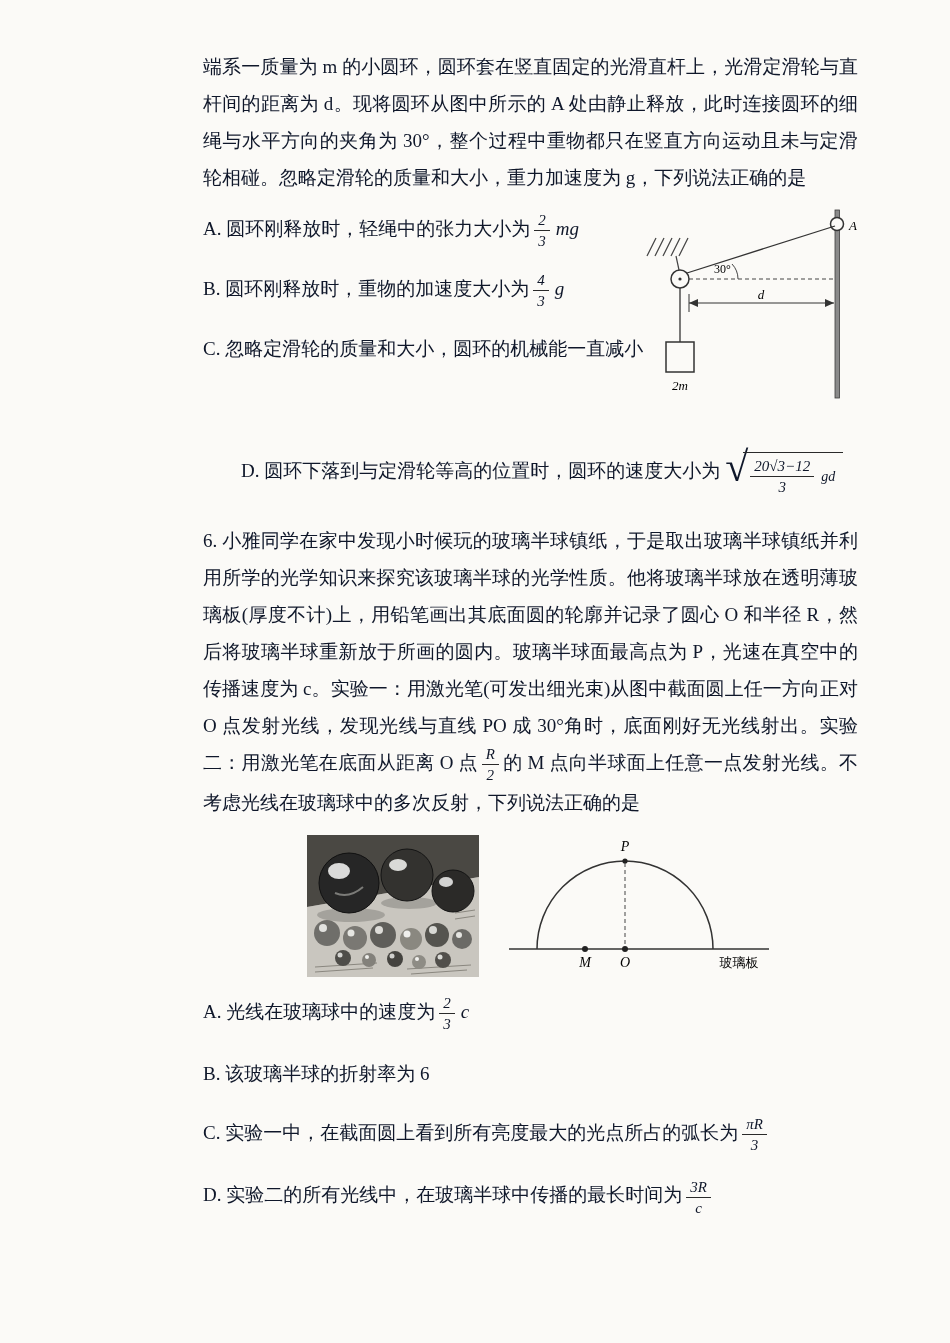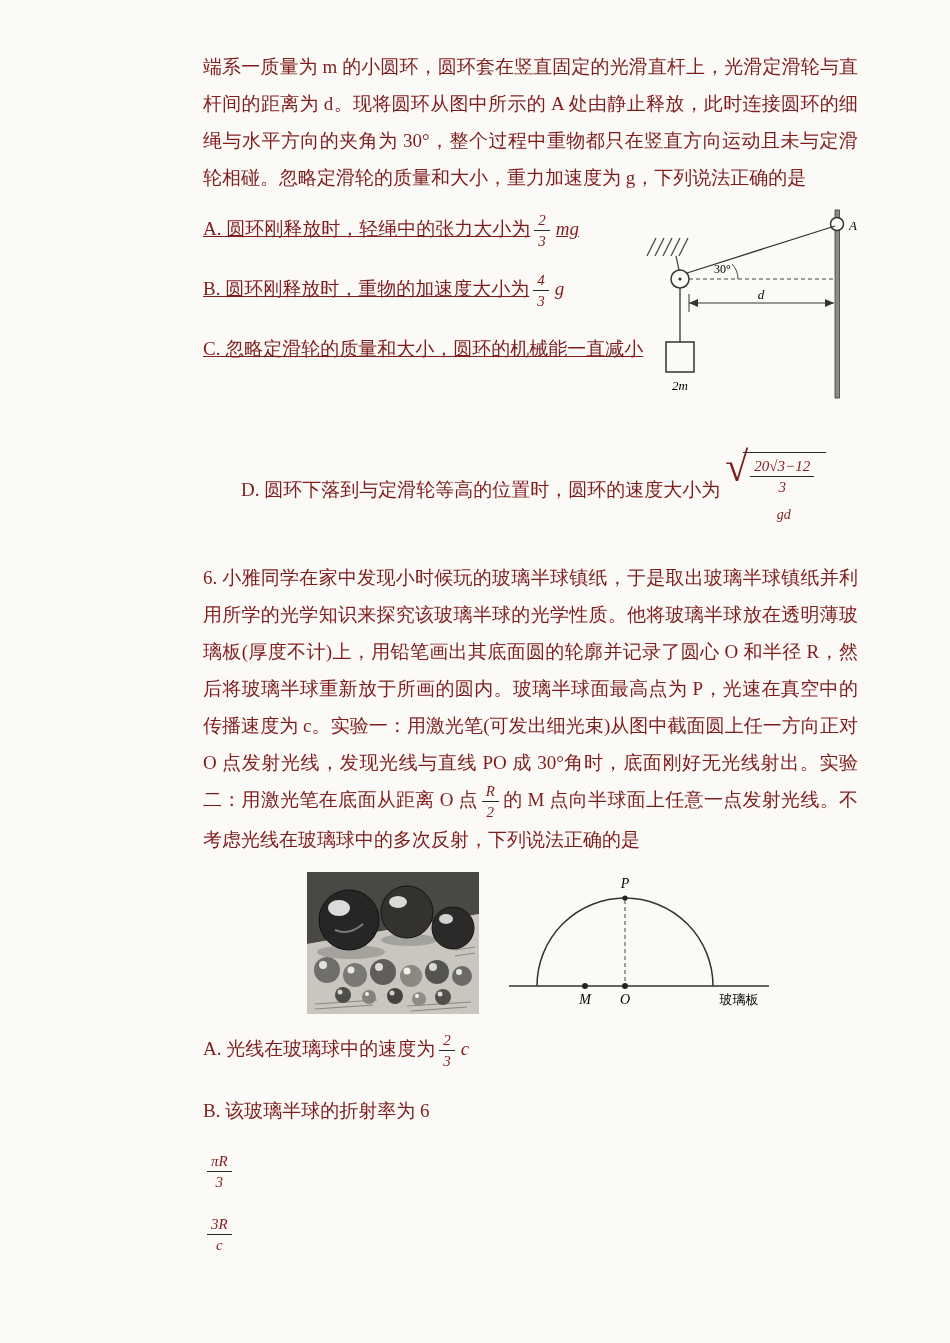--- a/index.html
+++ b/index.html
@@ -1,34 +1,34 @@
 <!DOCTYPE html>
 <html><head>
 <meta charset="utf-8">
 <style>
   html,body{margin:0;padding:0;background:#e9e8e4;}
   .page{position:relative;width:950px;height:1343px;margin:0 auto;background:#fbfaf7;overflow:hidden;
-        font-family:"Liberation Serif","DejaVu Serif",serif;color:#7f1d1d;}
+        font-family:"Liberation Serif","DejaVu Serif",serif;color:#0f172a;}
   .content{position:absolute;left:203px;top:48px;width:655px;font-size:19px;line-height:37px;text-align:justify;}
   .stem{margin:0 0 14px 0;}
   .q5-block{position:relative;min-height:232px;margin-bottom:4px;}
-  .opts-left{width:442px;text-decoration:underline;}
+  .opts-left{width:442px;}
   .opt{padding-left:34px;text-indent:-34px;margin:0 0 20px 0;}
   .optD{margin-top:8px;margin-bottom:26px;margin-left:38px;}
   .var{font-style:italic;margin-left:2px;}
   
   .frac{display:inline-flex;flex-direction:column;align-items:center;vertical-align:middle;
         margin:0 4px;font-size:15px;line-height:1.2;font-style:italic;text-indent:0;}
   .frac .num{border-bottom:1.4px solid #2a2a2a;padding:0 4px 1px 4px;}
   .frac .den{padding-top:1px;}
   
   .sqrt{display:inline-flex;align-items:flex-start;vertical-align:middle;margin-left:5px;text-indent:0;}
   .sqrt .sign{font-size:42px;line-height:1;font-style:normal;margin-top:-4px;}
   .sqrt .body{border-top:1.7px solid #2a2a2a;display:inline-flex;align-items:center;
-              padding:4px 8px 0 3px;margin-left:-5px;margin-top:2px;flex-direction:column;}
+              padding:4px 8px 0 3px;margin-left:-5px;margin-top:2px;}
   .sqrt .post{font-style:italic;margin-left:3px;font-size:14px;}
   .q5-figure{position:absolute;right:-6px;top:-8px;}
   .figs{display:flex;align-items:flex-end;gap:28px;margin:8px 0 16px 104px;}
   .q6-opts .opt{margin:0 0 22px 0;font-family:Liberation Serif, serif;}
   svg text{font-family:"Liberation Serif","DejaVu Serif",serif;}
 </style>
 </head>
 <body>
 
 <div class="page">
@@ -181,27 +181,27 @@
 
     <div class="q6-opts">
       <div class="opt">
         <span>A. 光线在玻璃球中的速度为</span><span class="frac">
             <span class="num">2</span>
             <span class="den">3</span>
           </span><span class="var">c</span>
       </div>
       <div class="opt">B. 该玻璃半球的折射率为 6</div>
       <div class="opt">
-        <span class="frac">
+        <span>C. 实验一中，在截面圆上看到所有亮度最大的光点所占的弧长为</span><span class="frac">
             <span class="num">πR</span>
             <span class="den">3</span>
           </span>
       </div>
       <div class="opt">
-        <span class="frac">
+        <span>D. 实验二的所有光线中，在玻璃半球中传播的最长时间为</span><span class="frac">
             <span class="num">3R</span>
             <span class="den">c</span>
           </span>
       </div>
     </div>
 
   </div>
 </div>
 
 </body></html>

